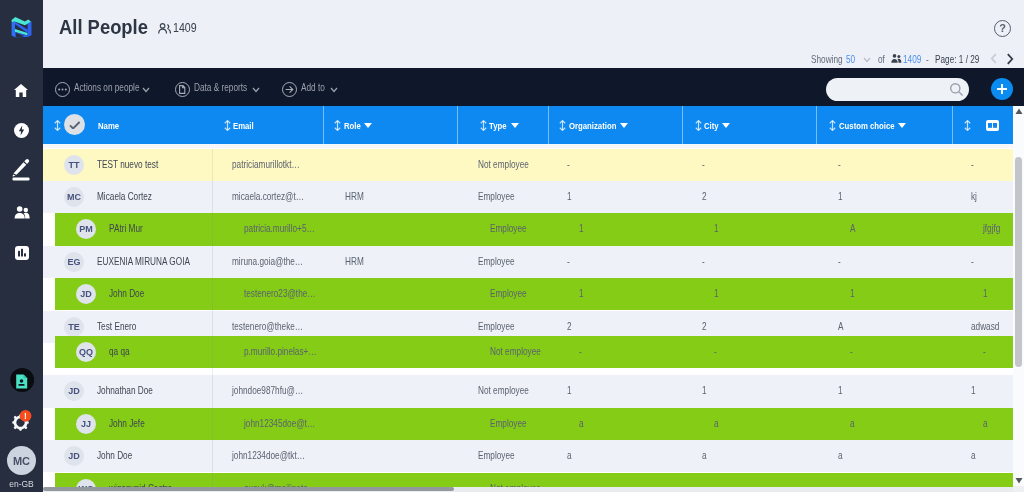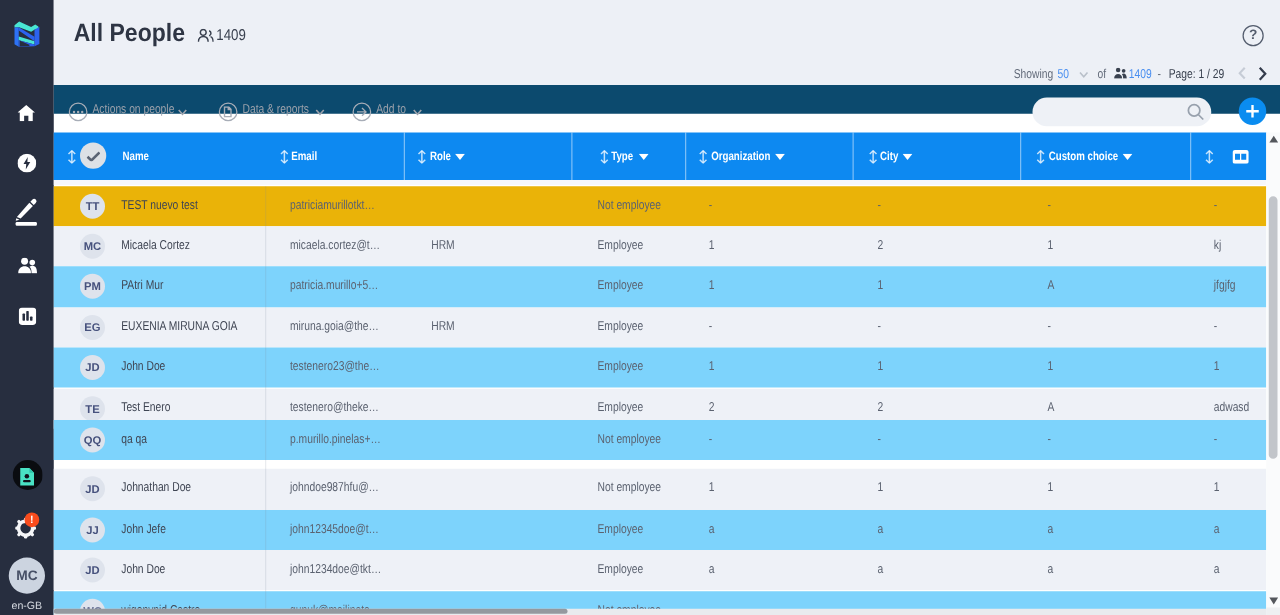--- a/index.html
+++ b/index.html
@@ -14,39 +14,39 @@
   
   #topband { left:43px; top:0; width:981px; height:68px; background:#edf0f6; }
   #title { left:15.5px; top:16px; font-size:20px; font-weight:bold; color:#2e3544; transform:scaleX(.92); }
   #helpc { left:951px; top:20px; width:17px; height:17px; border:1.4px solid #545d6e; border-radius:50%;
            color:#545d6e; font-size:11px; font-weight:bold; text-align:center; line-height:14.5px; }
   .pg { position:absolute; top:54px; font-size:10.3px; color:#636b7a; transform:scaleX(.8); transform-origin:left center; white-space:nowrap; }
   .pg.b { color:#4a8ff0; }
   .pg.dk { color:#39414f; }
 
   
-  #toolbar { left:43px; top:68px; width:981px; height:23px; background:#0c4a6e; }
+  #toolbar { left:43px; top:68px; width:981px; height:38px; background:#0f172a; }
   .tcir { position:absolute; top:13.6px; width:15px; height:15px; border:1.2px solid #a7adb7; border-radius:50%; display:flex; align-items:center; justify-content:center; }
   .tlab { position:absolute; top:14px; font-size:10.3px; color:#9ba1ab; transform:scaleX(.8); transform-origin:left center; white-space:nowrap; }
   #search { left:783px; top:9.5px; width:143px; height:23px; border-radius:12px; background:#eef1f6; }
   #plusbtn { left:948px; top:10px; width:22px; height:22px; border-radius:50%; background:#0a8cf0; }
 
   
   #thead { left:43px; top:106px; width:970px; height:38.4px; background:#0d89f1; }
   .hlab { position:absolute; top:13.5px; font-size:9.7px; font-weight:bold; color:#fff; transform:scaleX(.8); transform-origin:left center; white-space:nowrap; }
   .hdiv { position:absolute; top:0; width:1px; height:38.4px; background:rgba(255,255,255,.45); }
   .sort { position:absolute; top:13.7px; }
   .dar  { position:absolute; top:17.3px; }
 
   
   #gap { left:43px; top:144.4px; width:970px; height:4.1px; background:#f6f7fa; }
   .row { position:absolute; left:43px; width:970px; height:32.4px; }
-  .row.sel { background:#eab308; }
+  .row.sel { background:#fef9c3; }
   .row.g { background:#eef1f7; }
-  .row.w { background:#7dd3fc; }
+  .row.w { background:#84cc16;margin-left:12px; }
   .av { position:absolute; left:21px; top:6.2px; width:20px; height:20px; border-radius:50%; background:#dee3ec;
         color:#47527d; font-size:9px; font-weight:bold; display:flex; align-items:center; justify-content:center; }
   .c1 { position:absolute; left:54px; top:0; height:32.4px; line-height:32.4px; font-size:10.3px; color:#3f4553; white-space:nowrap; transform:scaleX(.8); transform-origin:left center; }
   .cc { position:absolute; top:0; height:32.4px; line-height:32.4px; font-size:10.3px; color:#5b6270; white-space:nowrap; transform:scaleX(.8); transform-origin:left center; }
   .ce { left:189.1px; }
   .cr { left:302px; }
   .ct { left:434.6px; }
   .co { left:523.5px; }
   .ci { left:659px; }
   .cu { left:794.5px; }

